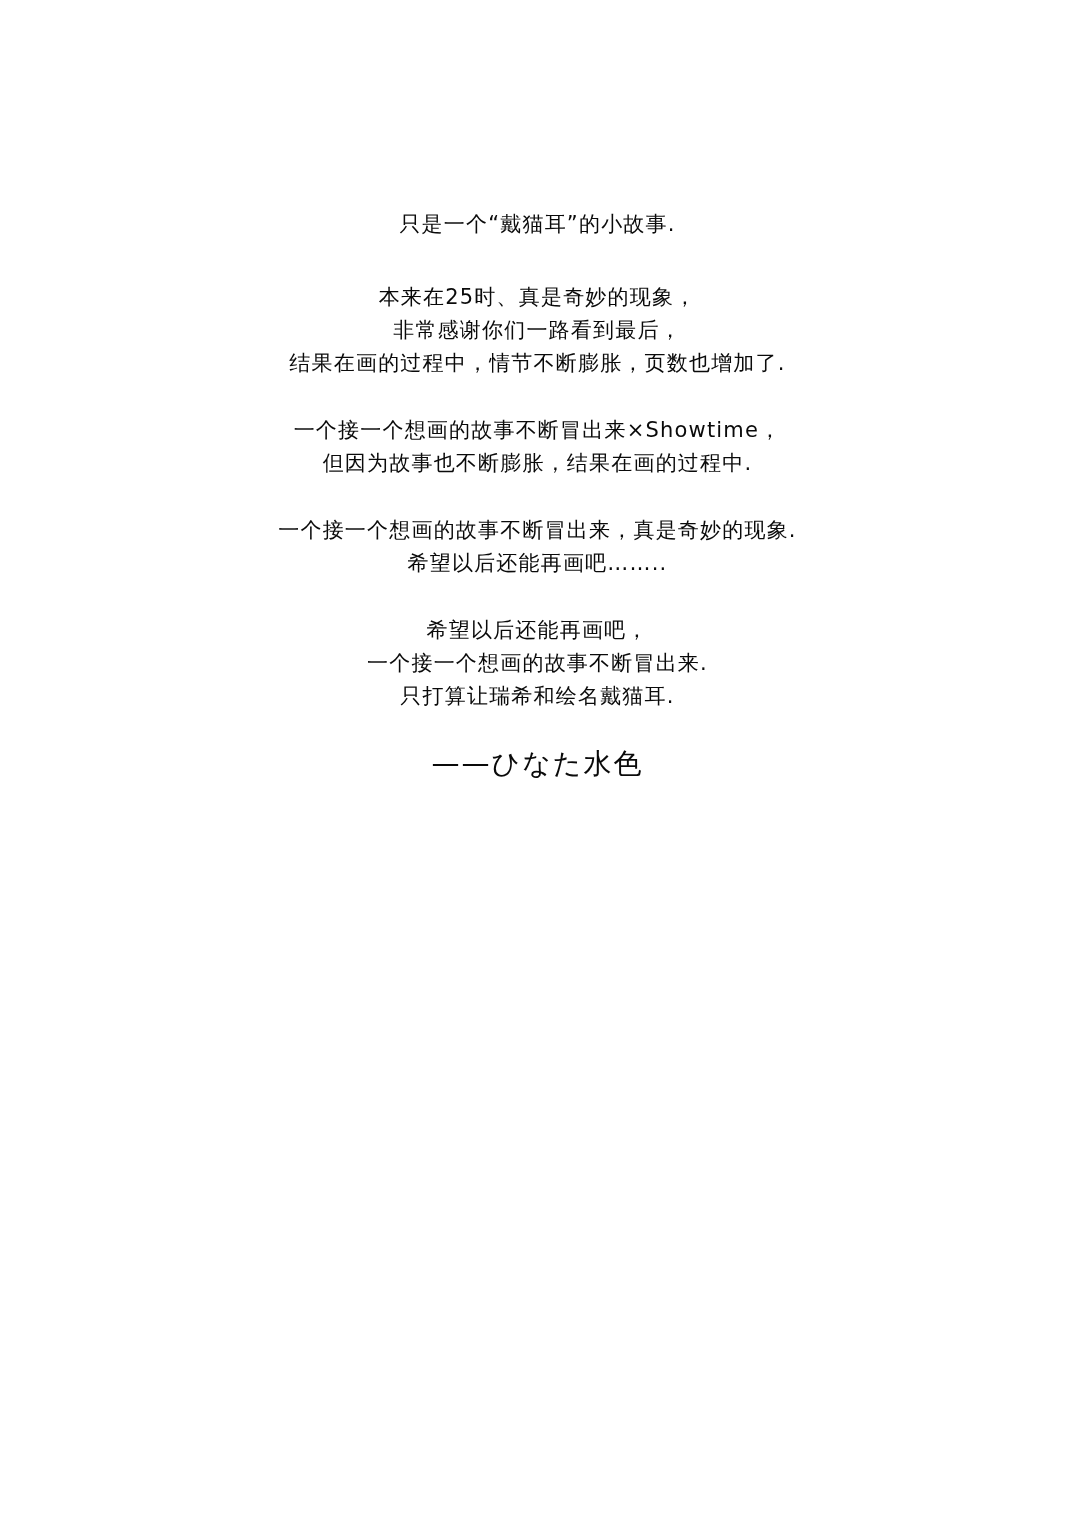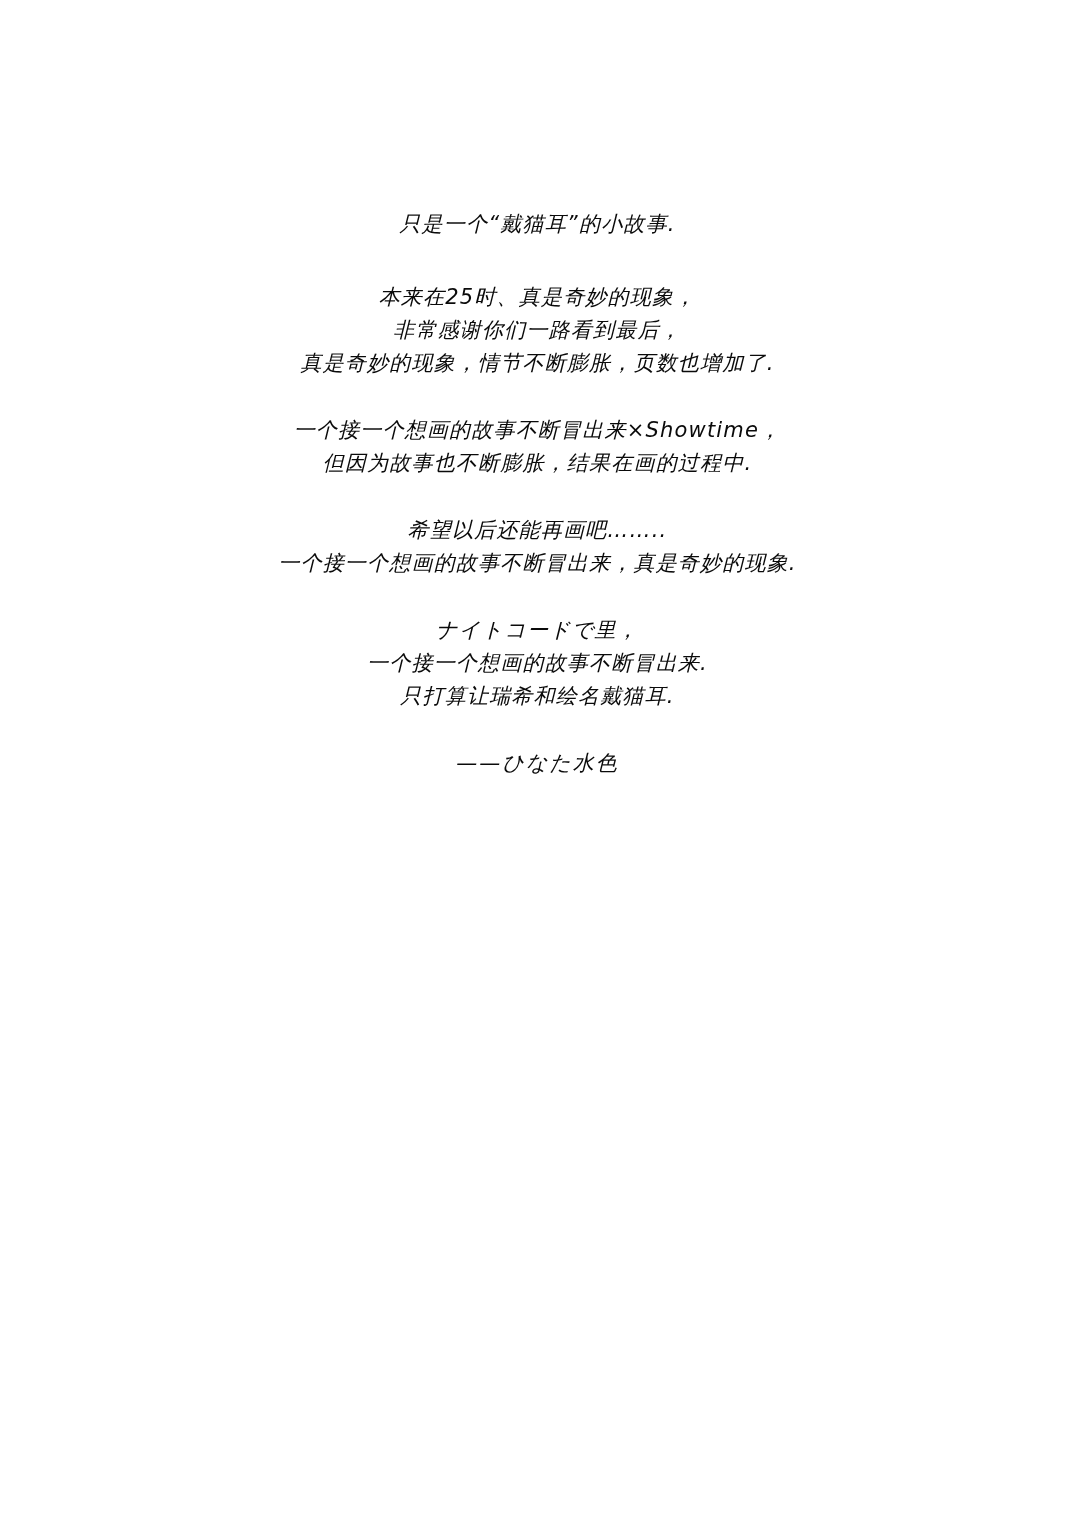--- a/index.html
+++ b/index.html
@@ -29,62 +29,61 @@
   }
   .para {
     margin: 0 0 34px 0;
   }
   .line {
     font-size: 21px;
     line-height: 33px;
     letter-spacing: 1.2px;
     white-space: pre;
     color: #0a0a0a;
-    font-style: italic;
   }
   .para-title {
     margin-bottom: 40px;
   }
   .para-sign {
     margin-top: 14px;
     margin-bottom: 0;
   }
   .line-sign {
-    font-size: 21px;
+    font-size: 28px;
     letter-spacing: 2px;
   }
 </style>
 </head>
 <body>
 
 <div class="page">
   <div class="afterword">
 
     <div class="para para-title">
       <div class="line">只是一个“戴猫耳”的小故事.</div>
     </div>
 
     <div class="para">
       <div class="line">本来在25时、真是奇妙的现象，</div>
       <div class="line">非常感谢你们一路看到最后，</div>
-      <div class="line">真是奇妙的现象，情节不断膨胀，页数也增加了.</div>
+      <div class="line">结果在画的过程中，情节不断膨胀，页数也增加了.</div>
     </div>
 
     <div class="para">
       <div class="line">一个接一个想画的故事不断冒出来×Showtime，</div>
       <div class="line">但因为故事也不断膨胀，结果在画的过程中.</div>
     </div>
 
     <div class="para">
+      <div class="line">一个接一个想画的故事不断冒出来，真是奇妙的现象.</div>
       <div class="line">希望以后还能再画吧……..</div>
-      <div class="line">一个接一个想画的故事不断冒出来，真是奇妙的现象.</div>
     </div>
 
     <div class="para">
-      <div class="line">ナイトコードで里，</div>
+      <div class="line">希望以后还能再画吧，</div>
       <div class="line">一个接一个想画的故事不断冒出来.</div>
       <div class="line">只打算让瑞希和绘名戴猫耳.</div>
     </div>
 
     <div class="para para-sign">
       <div class="line line-sign">——ひなた水色</div>
     </div>
 
   </div>
 </div>

